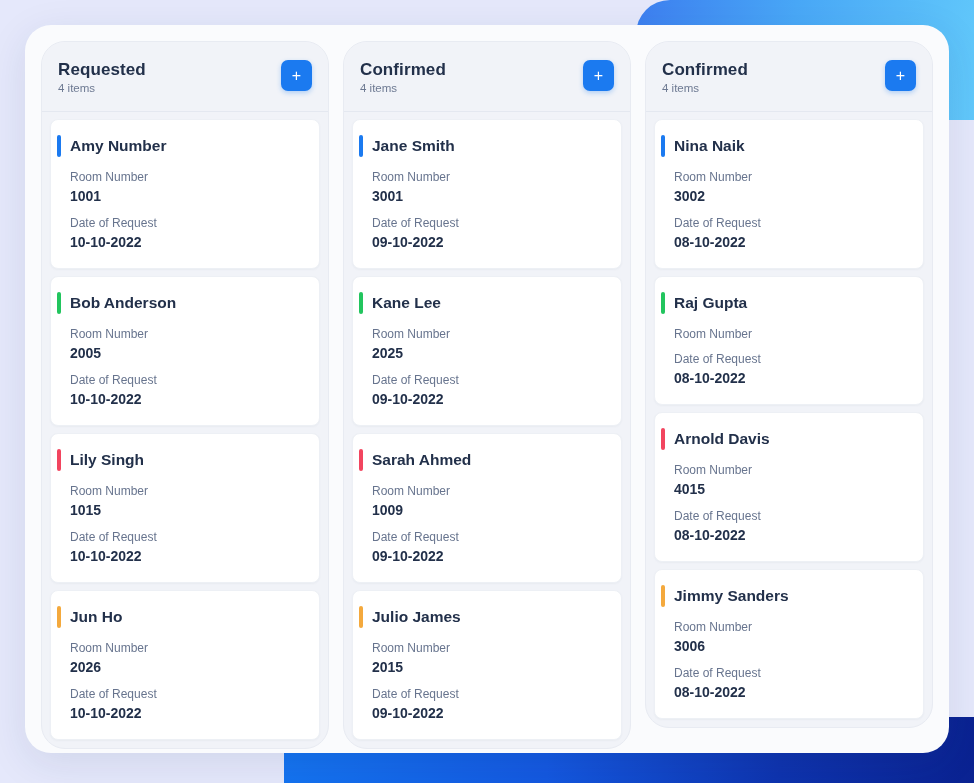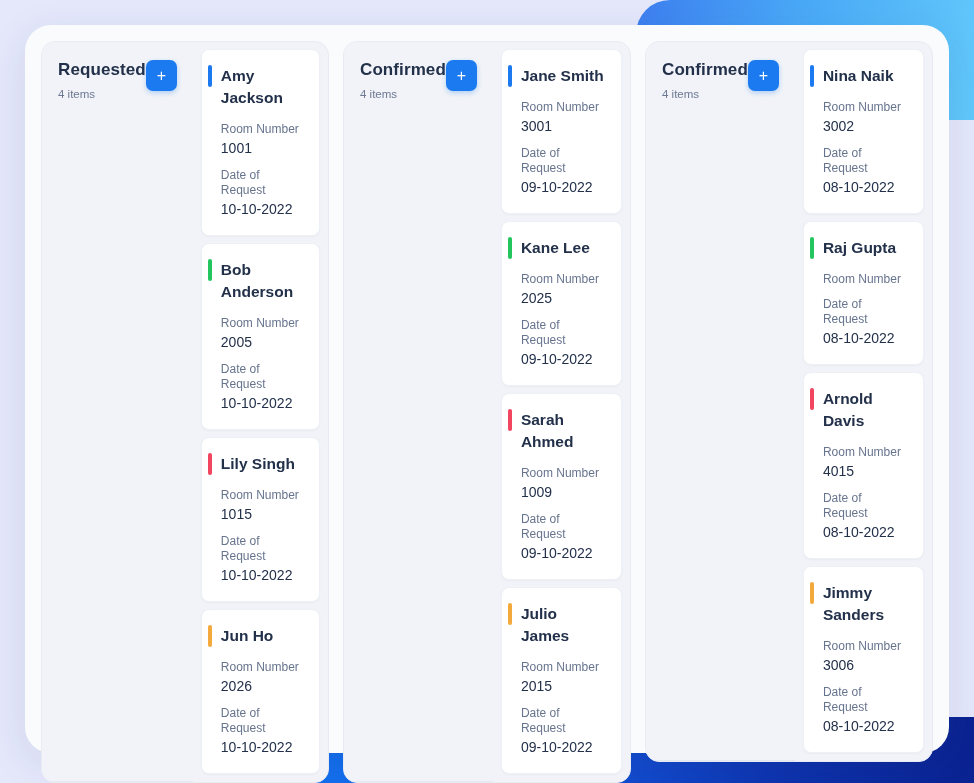--- a/index.html
+++ b/index.html
@@ -57,24 +57,24 @@
     display: flex;
     gap: 14px;
     align-items: flex-start;
   }
 
   
   .column {
     width: 296px;
     background: #f1f3f8;
     border: 1px solid #e8ebf2;
-    border-radius: 14px;
+    border-radius: 24px;
     overflow: hidden;
     display: flex;
-    flex-direction: row;
+    flex-direction: column;
   }
 
   .column-header {
     padding: 18px 16px 16px 16px;
     display: flex;
     align-items: flex-start;
     justify-content: space-between;
     border-bottom: 1px solid #e4e8f0;
     background: #f1f3f8;
   }
@@ -83,21 +83,21 @@
     font-size: 17px;
     font-weight: bold;
     color: #22304a;
     letter-spacing: 0.1px;
     line-height: 20px;
   }
 
   .column-count {
     font-size: 11.5px;
     color: #6d7992;
-    margin-top: 7px;
+    margin-top: 1px;
     line-height: 14px;
   }
 
   .add-button {
     width: 31px;
     height: 31px;
     border: none;
     border-radius: 7px;
     background: #1b7af0;
     color: #ffffff;
@@ -151,21 +151,21 @@
   .field:first-of-type { margin-top: 0; }
 
   .field-label {
     font-size: 12px;
     color: #67748e;
     line-height: 15px;
   }
 
   .field-value {
     font-size: 14px;
-    font-weight: normal;
+    font-weight: bold;
     color: #22304a;
     line-height: 19px;
     margin-top: 2px;
   }
 </style>
 </head>
 <body>
 
 <div id="backdrop">
   <div class="blob-top-right"></div>
@@ -177,21 +177,21 @@
       <div class="column-header">
         <div>
           <div class="column-title">Requested</div>
           <div class="column-count">4 items</div>
         </div>
         <button class="add-button">+</button>
       </div>
       <div class="card-list">
         <div class="card">
           <span class="accent" style="background: rgb(27, 122, 240);"></span>
-          <div class="card-name">Amy Jackson</div>
+          <div class="card-name">Amy Number</div>
           <div class="field">
             <div class="field-label">Room Number</div>
             <div class="field-value">1001</div>
           </div>
           <div class="field">
             <div class="field-label">Date of Request</div>
             <div class="field-value">10-10-2022</div>
           </div>
         </div>
         <div class="card">

